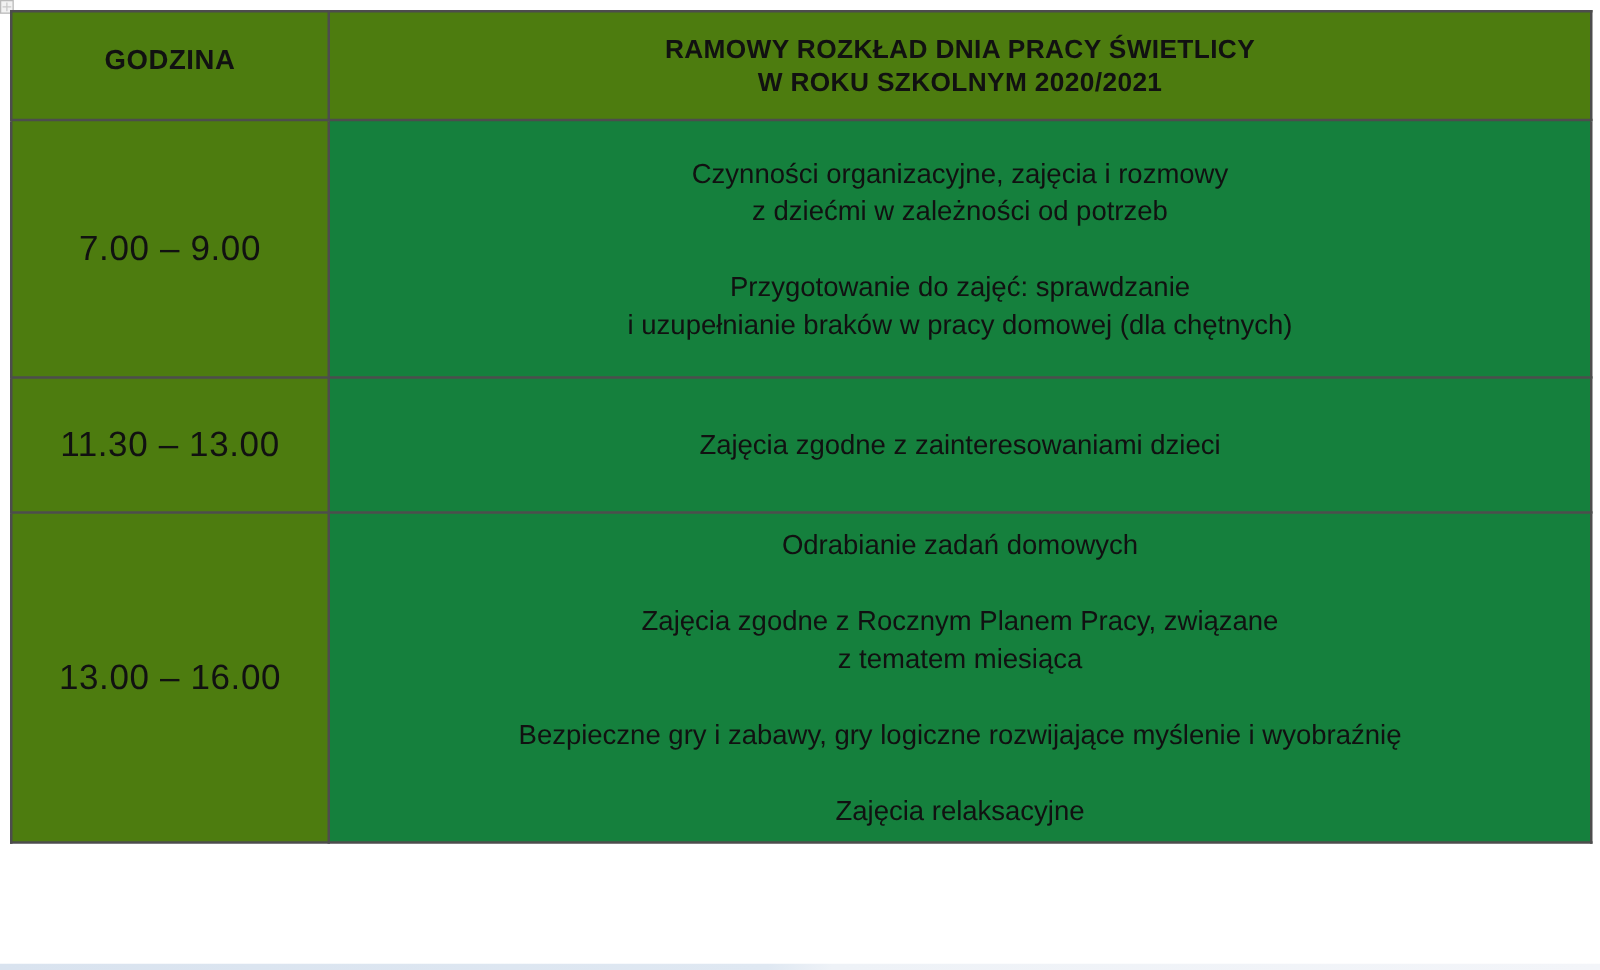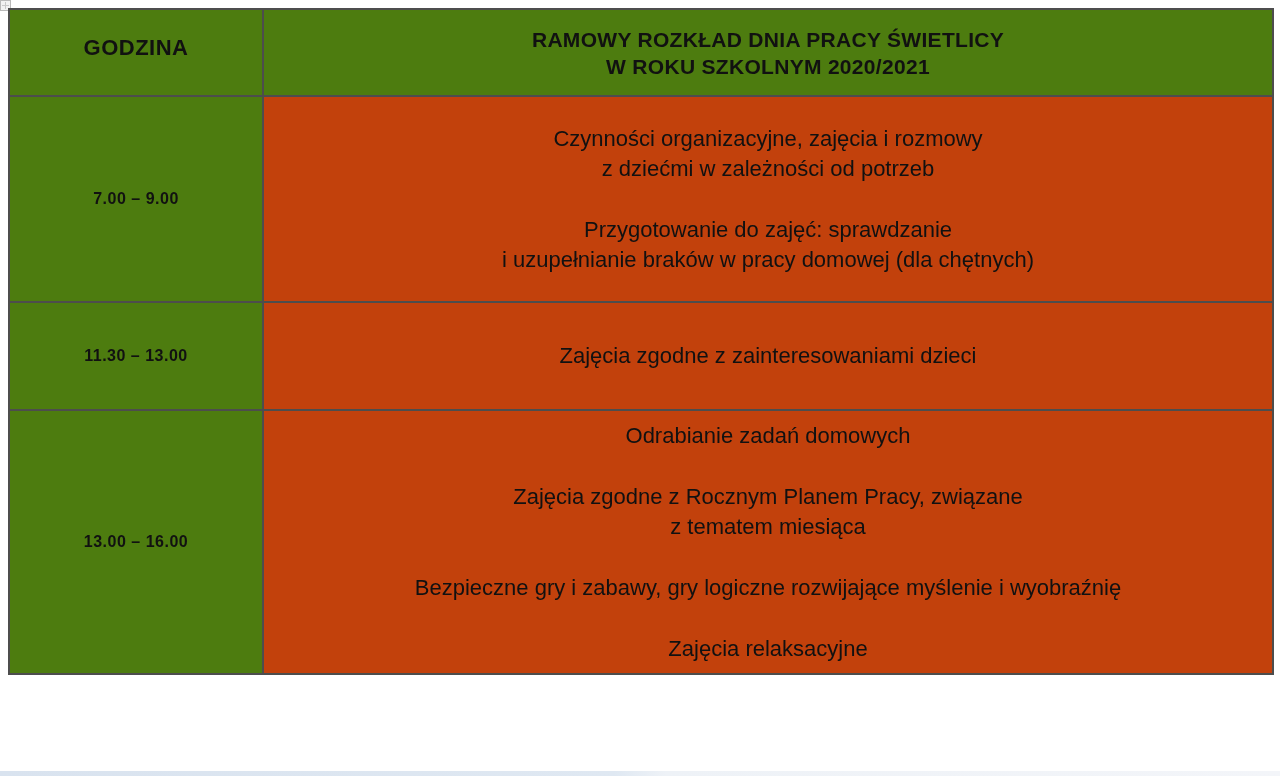--- a/index.html
+++ b/index.html
@@ -45,25 +45,25 @@
   }
   th.title-cell {
     height: 87px;
     font-size: 21px;
     font-weight: bold;
     line-height: 27px;
     white-space: pre-line;
     letter-spacing: 0.3px;
   }
   td.time-cell {
-    font-size: 16px;
-    font-weight: bold;
+    font-size: 28px;
+    font-weight: normal;
     letter-spacing: 0.5px;
   }
-  td.act-cell { background: #c2410c; }
+  td.act-cell { background: #15803d; }
   .cell-content {
     display: flex;
     flex-direction: column;
     align-items: center;
     justify-content: center;
     gap: 31px;
     padding: 6px 10px;
   }
   .para {
     font-size: 22px;

